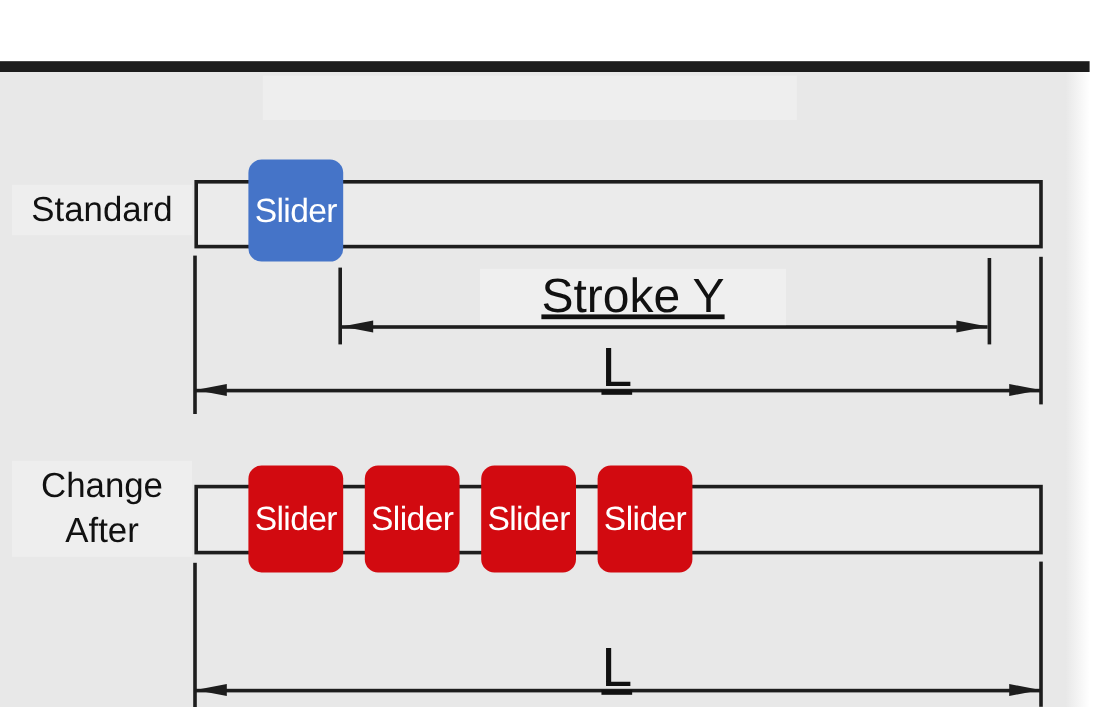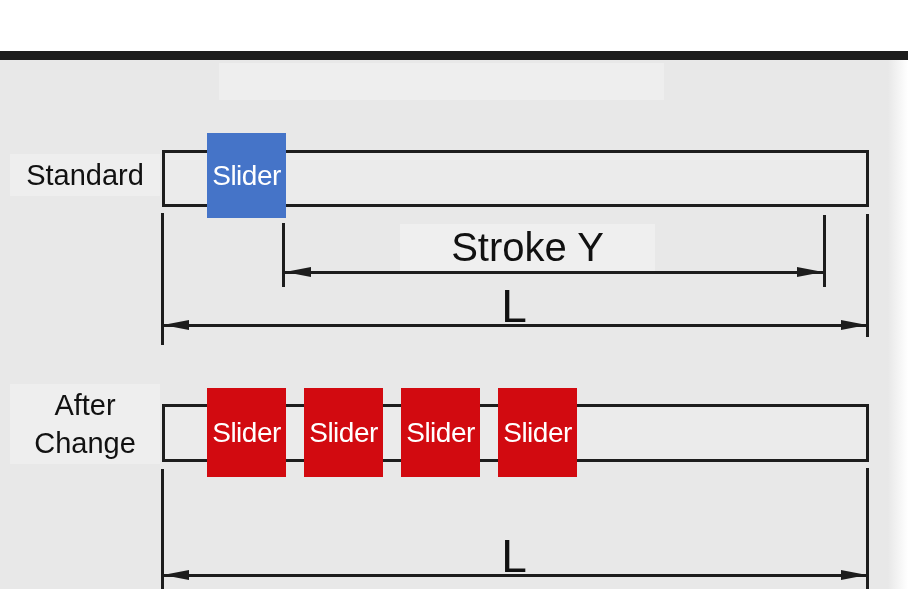--- a/index.html
+++ b/index.html
@@ -32,35 +32,35 @@
   .rail {
     position:absolute; box-sizing:border-box;
     border:3px solid var(--line); background:#ebebeb;
     width:707px; left:162px; height:57px;
   }
   .rail-top    { top:110px; }
   .rail-bottom { top:364px; height:58px; }
 
   .slider {
     position:absolute; width:79px; display:flex; align-items:center; justify-content:center;
-    color:var(--slider-text); font-size:28px; letter-spacing:-0.5px; white-space:nowrap;
+    color:var(--slider-text); font-size:28px; letter-spacing:-0.5px; white-space:nowrap;border-radius:11px;
   }
   .slider.blue { background:var(--slider-blue); top:93px; height:85px; }
   .slider.red  { background:var(--slider-red);  top:348px; height:89px; }
   .red.s1 { left:207px; } .red.s2 { left:304px; } .red.s3 { left:401px; } .red.s4 { left:498px; }
 
   .ext { position:absolute; width:3px; background:var(--line); }
   .dim-line { position:absolute; height:3px; background:var(--line); }
 
   .arrow { position:absolute; width:0; height:0; border-style:solid; }
   .arrow.left  { border-width:5px 26px 5px 0; border-color:transparent var(--line) transparent transparent; }
   .arrow.right { border-width:5px 0 5px 26px; border-color:transparent transparent transparent var(--line); }
 
   .dim-label {
-    position:absolute; color:var(--label-text); text-align:center; line-height:1;
+    position:absolute; color:var(--label-text); text-align:center; line-height:1;text-decoration:underline;
   }
   .stroke-label { left:400px; top:184px; width:255px; font-size:40px; background:rgba(255,255,255,0.3); padding:3px 0 4px 0; }
   .l-label-top    { left:480px; top:243px; width:68px; font-size:46px; }
   .l-label-bottom { left:480px; top:493px; width:68px; font-size:46px; }
 </style>
 </head>
 <body>
 
 <div class="canvas">
   <div class="panel"></div>
@@ -84,22 +84,22 @@
   <div class="arrow left" style="left:285px; top:227px;"></div>
   <div class="arrow right" style="left:797px; top:227px;"></div>
   <div class="dim-label stroke-label">Stroke Y</div>
 
   <div class="dim-line" style="left:163px; top:284px; width:704px;"></div>
   <div class="arrow left" style="left:163px; top:280px;"></div>
   <div class="arrow right" style="left:841px; top:280px;"></div>
   <div class="dim-label l-label-top">L</div>
 
   <div class="row-label change-label">
+    <div>Change</div>
     <div>After</div>
-    <div>Change</div>
   </div>
 
   <div class="rail rail-bottom"></div>
   <div class="slider red s1">
     <span>Slider</span>
   </div>
   <div class="slider red s2">
     <span>Slider</span>
   </div>
   <div class="slider red s3">

